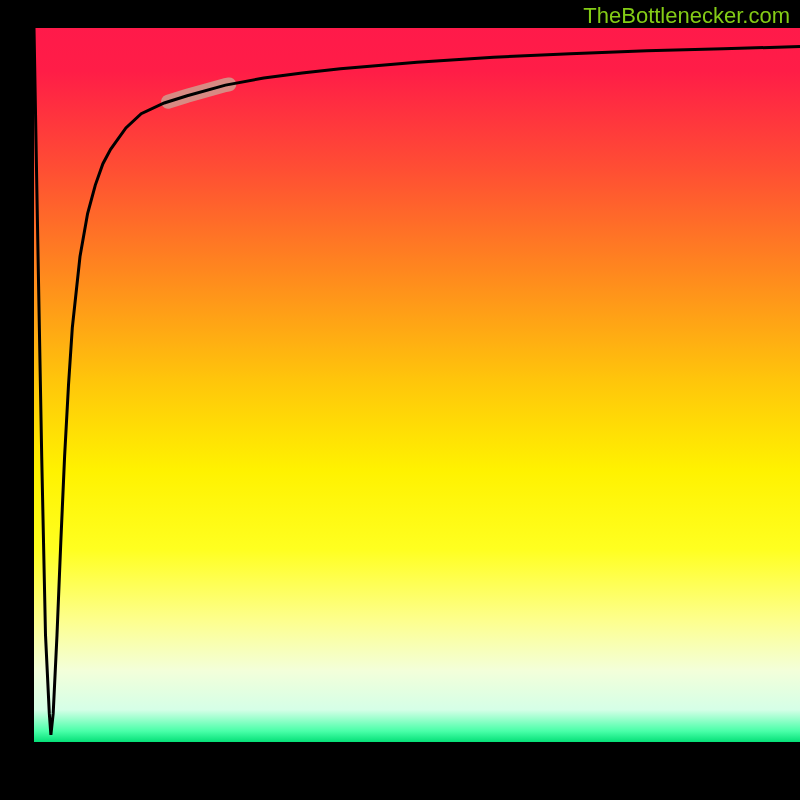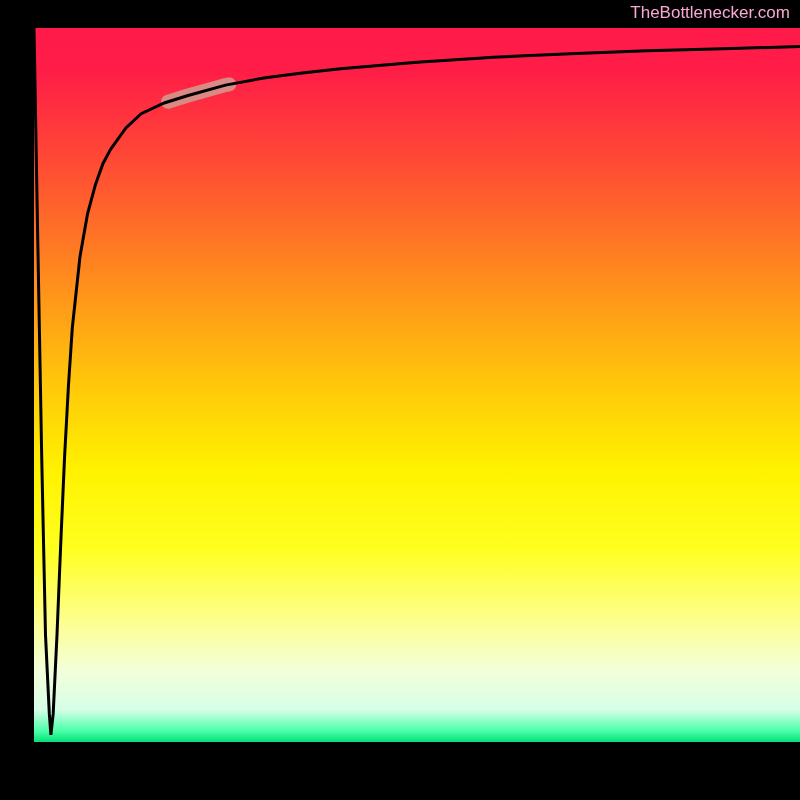--- a/index.html
+++ b/index.html
@@ -8,22 +8,22 @@
     height: 800px;
     background: #000;
     position: relative;
     font-family: Arial, Helvetica, sans-serif;
     overflow: hidden;
   }
   .watermark {
     position: absolute;
     top: 3px;
     right: 10px;
-    color: #f9a8d4;
-    font-size: 17px;
+    color: #84cc16;
+    font-size: 22px;
     z-index: 10;
   }
   .plot-area {
     position: absolute;
     left: 34px;
     top: 28px;
     width: 766px;   
     height: 714px;
     z-index: 1;
   }

